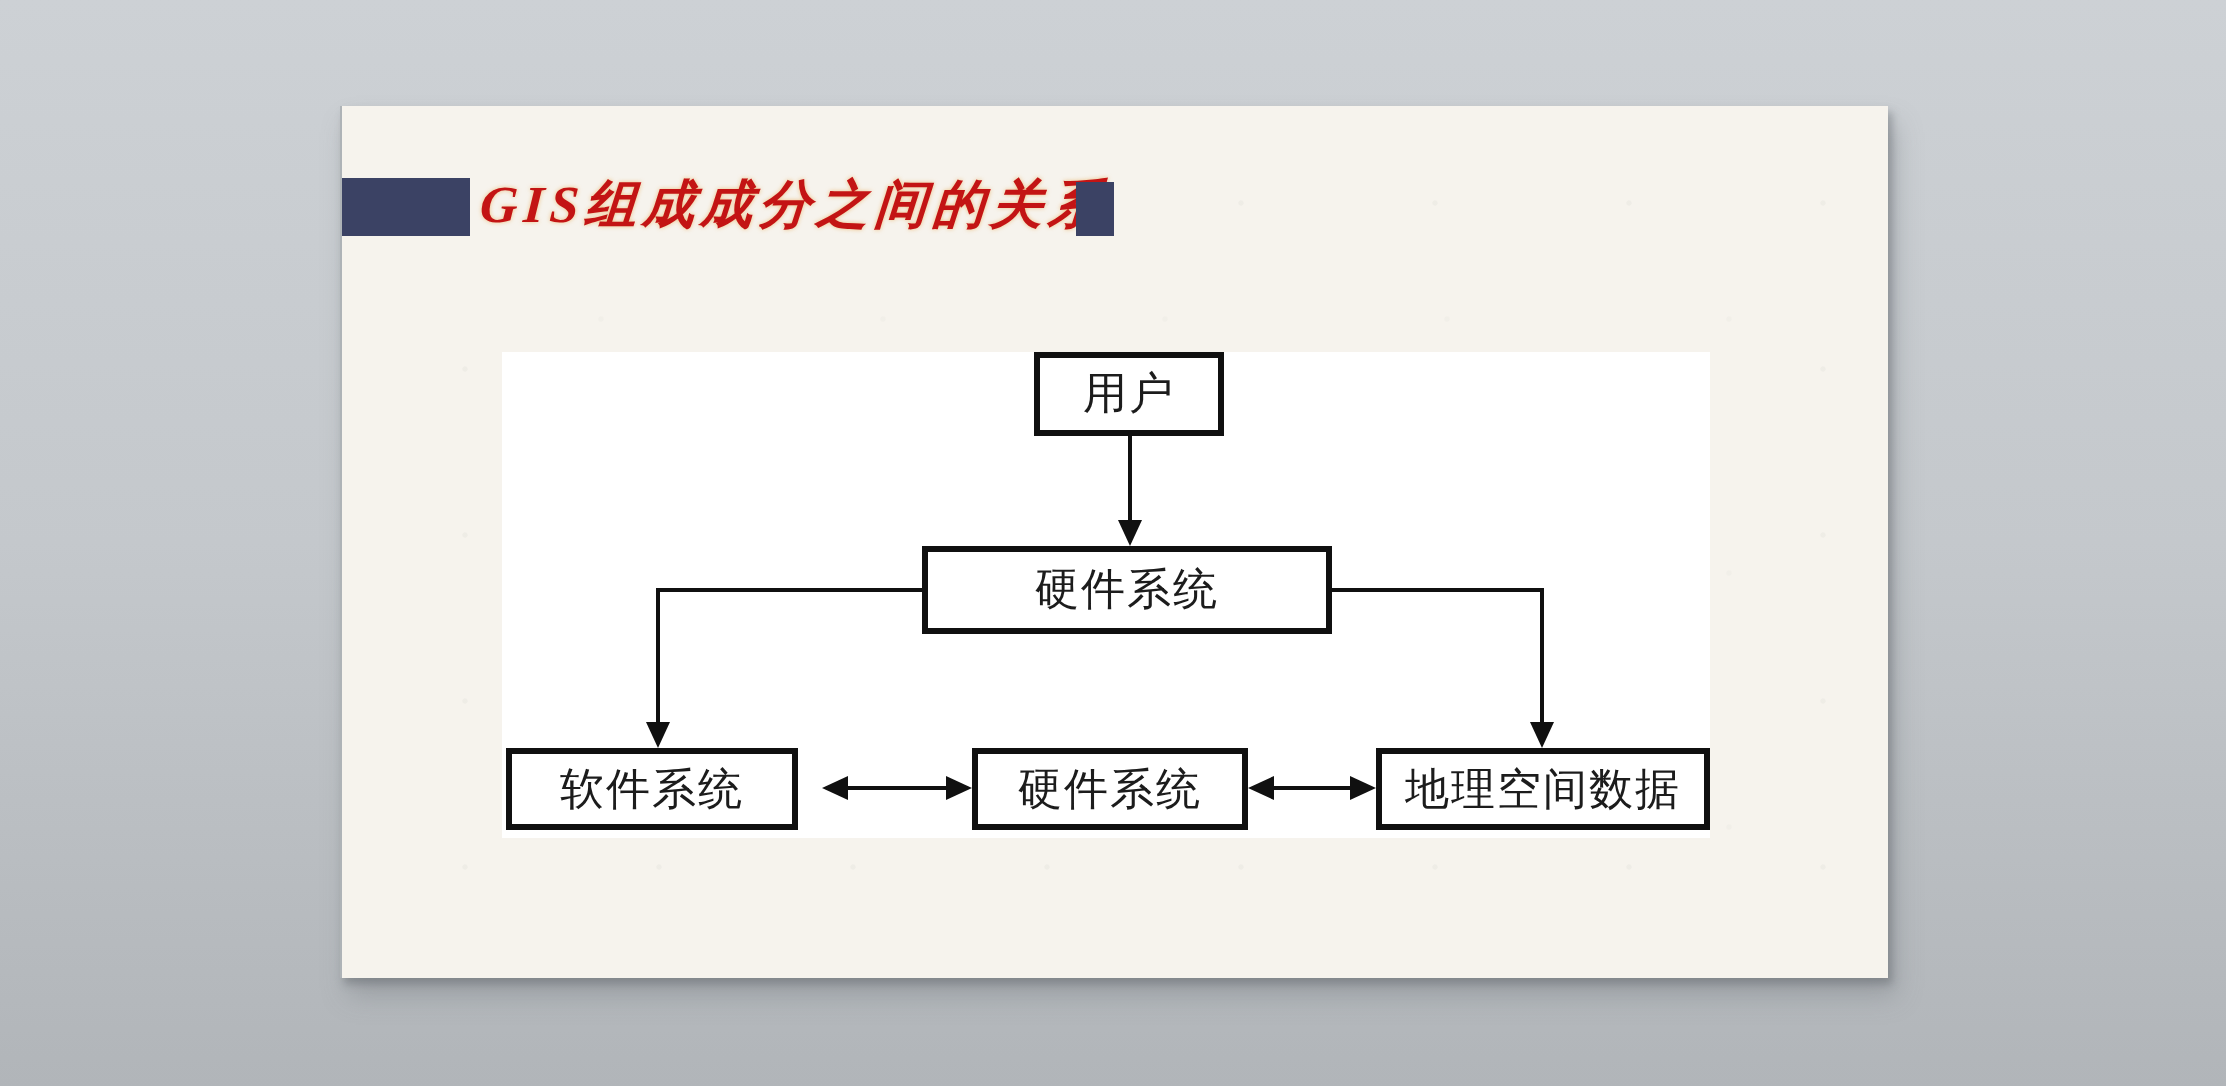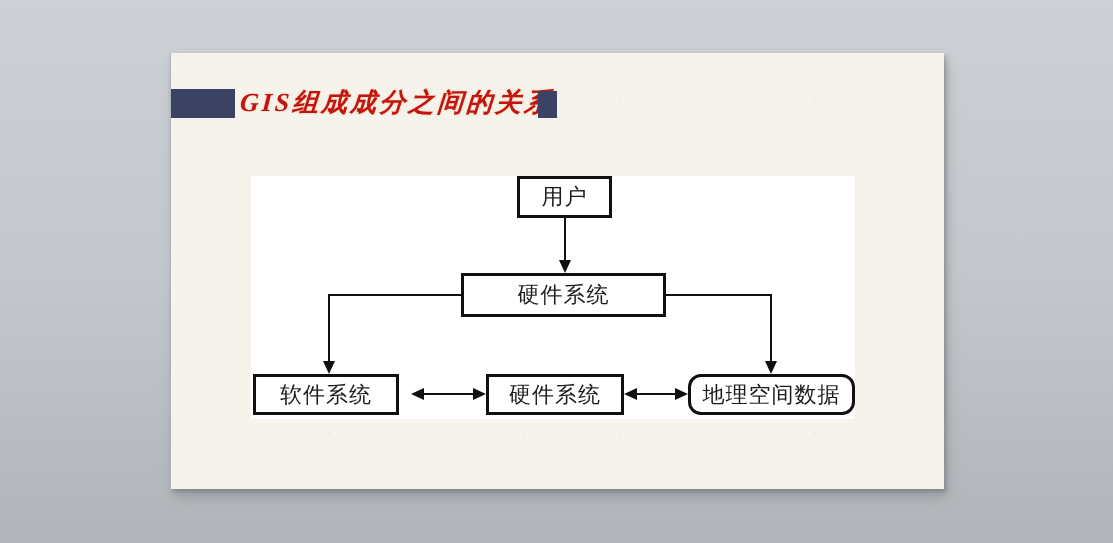--- a/index.html
+++ b/index.html
@@ -73,21 +73,21 @@
     justify-content: center;
     font-size: 22px;
     letter-spacing: 1px;
     color: #1c1c1c;
     white-space: nowrap;
   }
   .node-user      { left: 266px; top: 0;     width: 95px;  height: 42px; }
   .node-hardware  { left: 210px; top: 97px;  width: 205px; height: 44px; }
   .node-software  { left: 2px;   top: 198px; width: 146px; height: 41px; }
   .node-model     { left: 235px; top: 198px; width: 138px; height: 41px; }
-  .node-geodata   { left: 437px; top: 198px; width: 167px; height: 41px; border-radius: 13px; }
+  .node-geodata   { left: 437px; top: 198px; width: 167px; height: 41px; }
   .connectors line, .connectors polyline {
     stroke: currentColor;
     stroke-width: 2;
     fill: none;
   }
   .connectors polygon { fill: currentColor; stroke: none; }
 </style>
 </head>
 <body>
 

